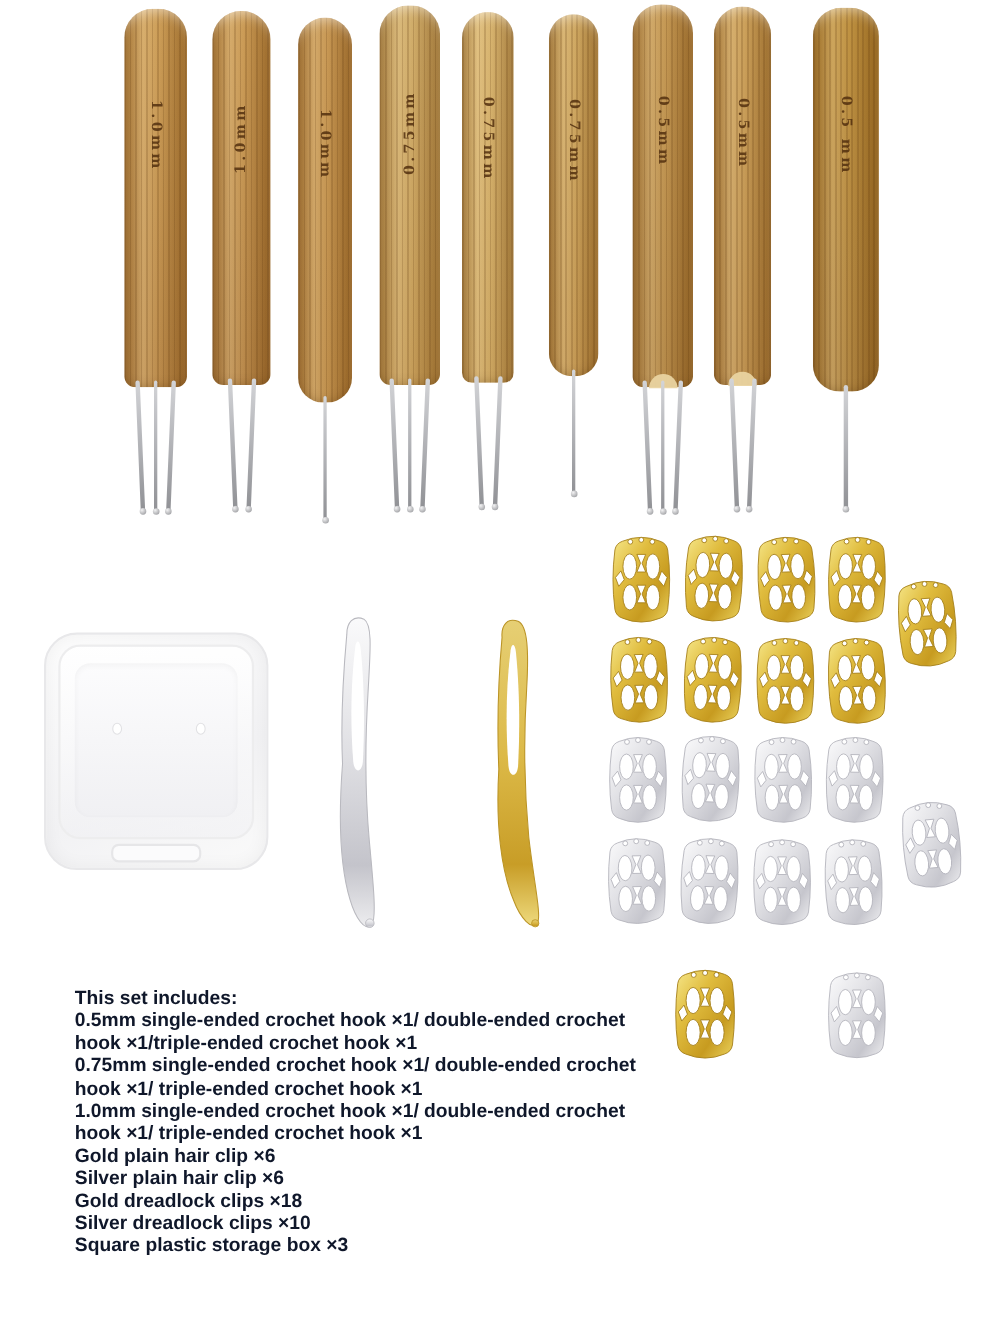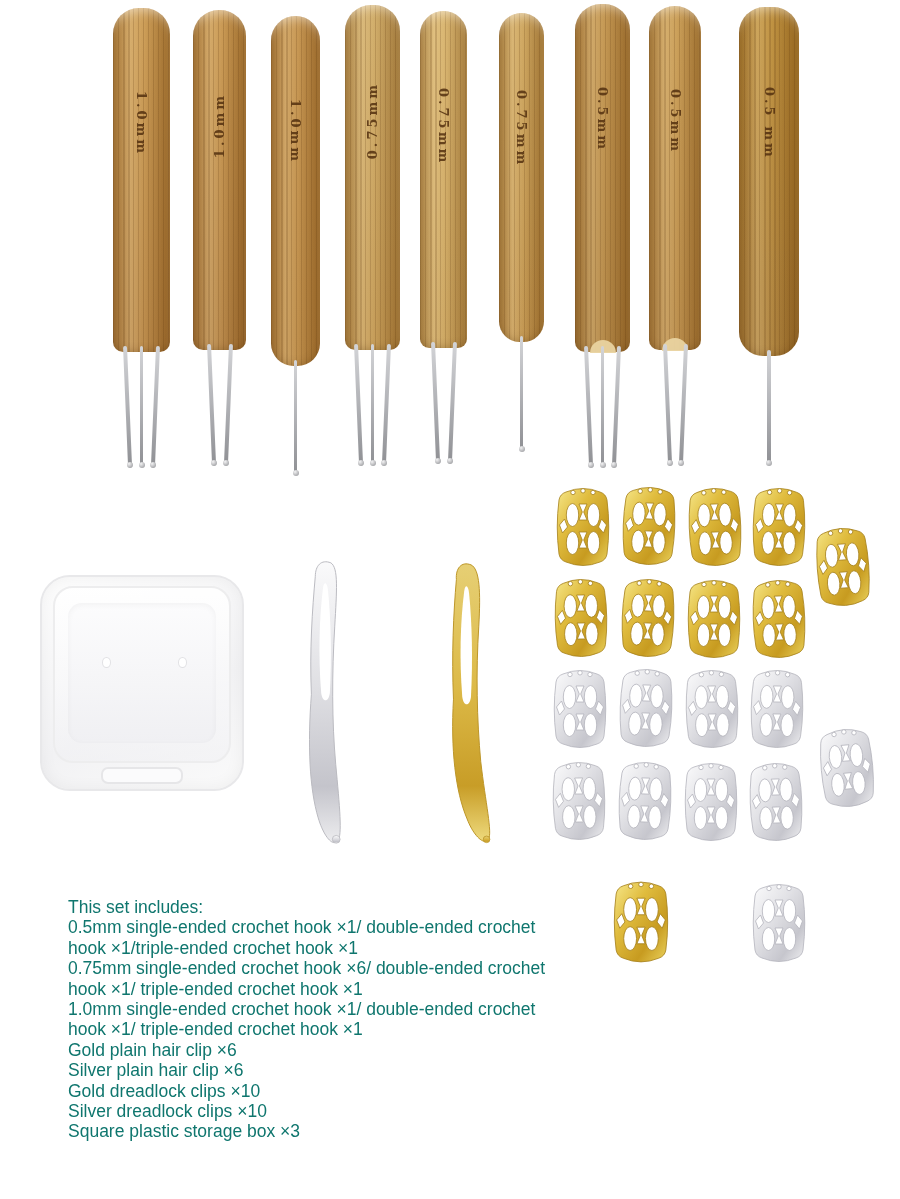--- a/index.html
+++ b/index.html
@@ -51,22 +51,22 @@
   .box-hinge.hA{left:60px;} .box-hinge.hB{left:136px;}
   .box-latch{position:absolute;bottom:5px;left:50%;transform:translateX(-50%);
     width:78px;height:13px;border-radius:7px;border:2px solid #e6e6e8;background:#fbfbfc;}
 
   
   .use-gold{fill:url(#gGrad);stroke:#a5801a;stroke-width:.8;}
   .use-silver{fill:url(#sGrad);stroke:#b4b4bc;stroke-width:.8;}
   .dclip{position:absolute;width:58px;height:84px;}
 
   
-  .desc{position:absolute;left:68px;top:897px;width:534px;color:#0f766e;
-    font-weight:400;font-size:17.5px;line-height:20.4px;}
+  .desc{position:absolute;left:68px;top:897px;width:534px;color:#0f172a;
+    font-weight:700;font-size:17.5px;line-height:20.4px;}
   .desc div{white-space:nowrap;}
 </style>
 </head>
 <body>
 
 <div class="stage">
 
   <svg width="0" height="0" style="position:absolute" aria-hidden="true">
     <defs>
       <linearGradient id="gGrad" x1="0" y1="0" x2="1" y2="1">
@@ -297,24 +297,24 @@
       <use href="#dreadclip" class="use-silver"></use>
     </svg>
   <svg class="dclip" style="left:750px;top:881px;width:58px;height:84px">
       <use href="#dreadclip" class="use-silver"></use>
     </svg>
 
   <div class="desc">
     <div>This set includes:</div>
     <div>0.5mm single-ended crochet hook ×1/ double-ended crochet</div>
     <div>hook ×1/triple-ended crochet hook ×1</div>
-    <div>0.75mm single-ended crochet hook ×6/ double-ended crochet</div>
+    <div>0.75mm single-ended crochet hook ×1/ double-ended crochet</div>
     <div>hook ×1/ triple-ended crochet hook ×1</div>
     <div>1.0mm single-ended crochet hook ×1/ double-ended crochet</div>
     <div>hook ×1/ triple-ended crochet hook ×1</div>
     <div>Gold plain hair clip ×6</div>
     <div>Silver plain hair clip ×6</div>
-    <div>Gold dreadlock clips ×10</div>
+    <div>Gold dreadlock clips ×18</div>
     <div>Silver dreadlock clips ×10</div>
     <div>Square plastic storage box ×3</div>
   </div>
 
 </div>
 
 </body></html>

